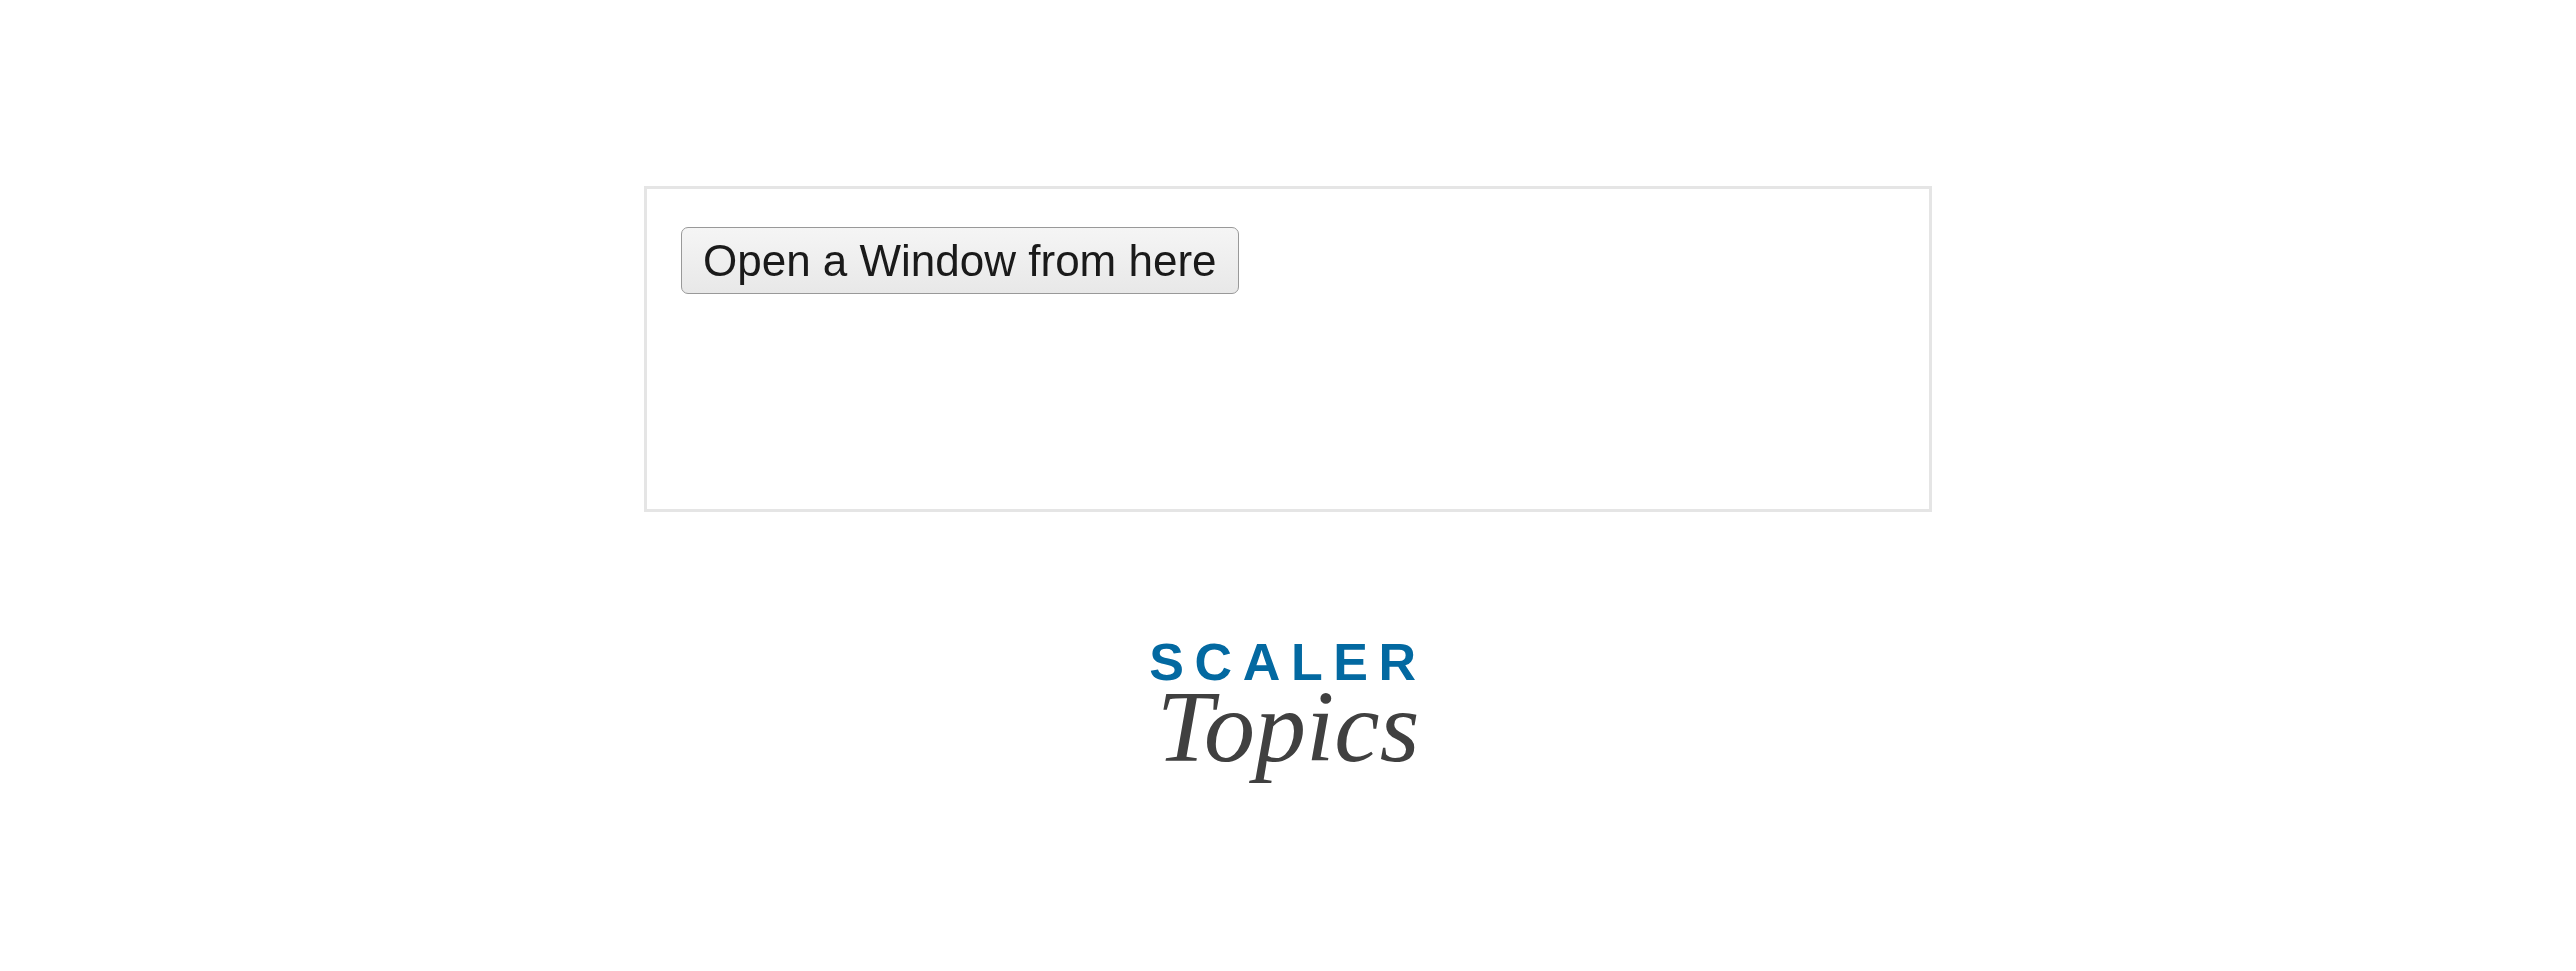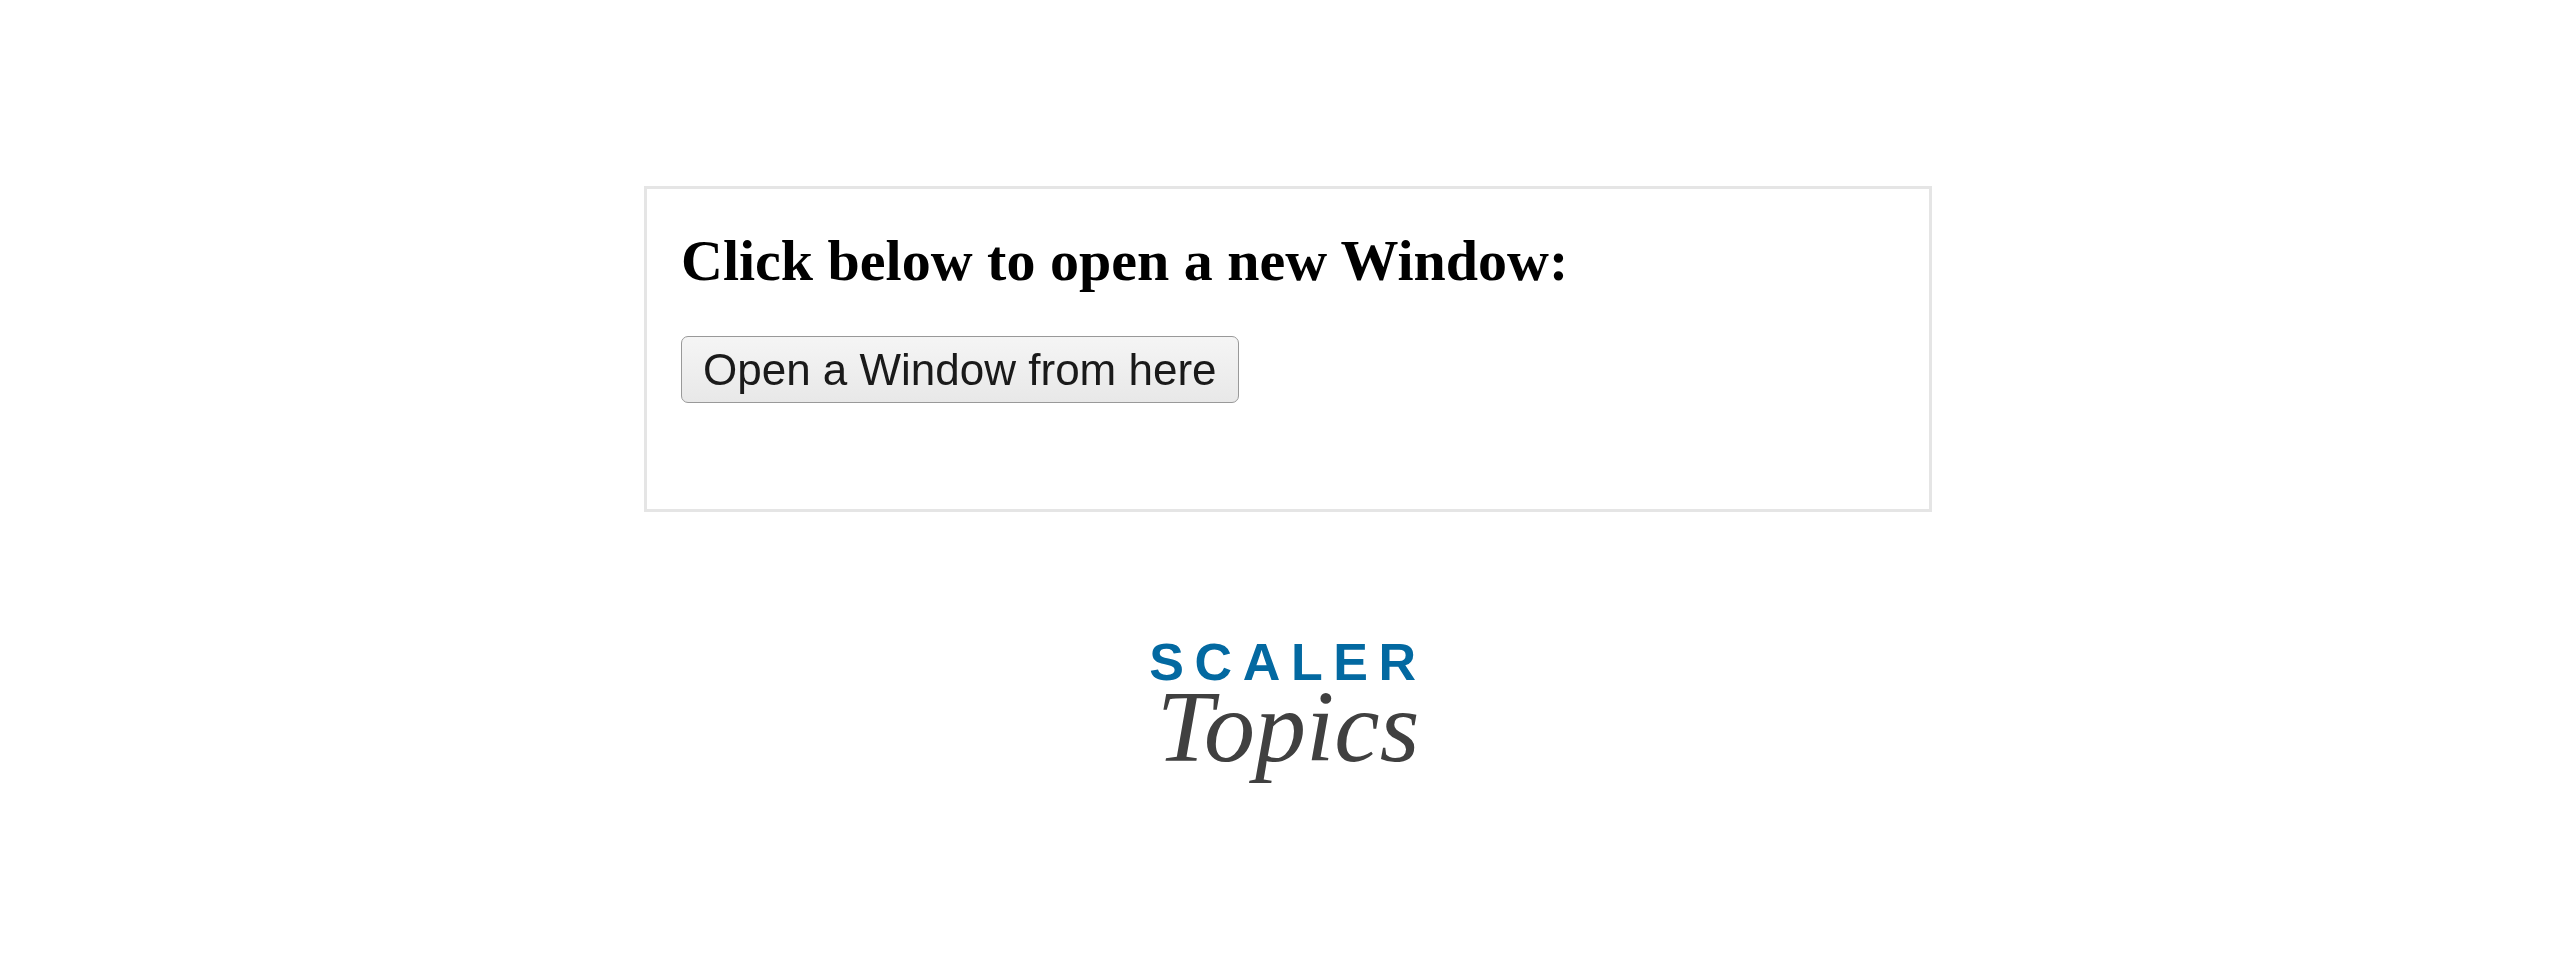--- a/index.html
+++ b/index.html
@@ -72,21 +72,20 @@
       margin-top: -3.8px;
       display: block;
       font-style: italic;
       font-weight: normal;
     }
   </style>
 </head>
 <body>
 
 <div class="content-box">
-  <h2 class="heading">Click below to open a new Window:</h2>
   <button class="open-button">Open a Window from here</button>
 </div>
 
 <div class="logo-container">
   <div class="logo-scaler">SCALER</div>
   <div class="logo-topics">Topics</div>
 </div>
 
 
 </body></html>

